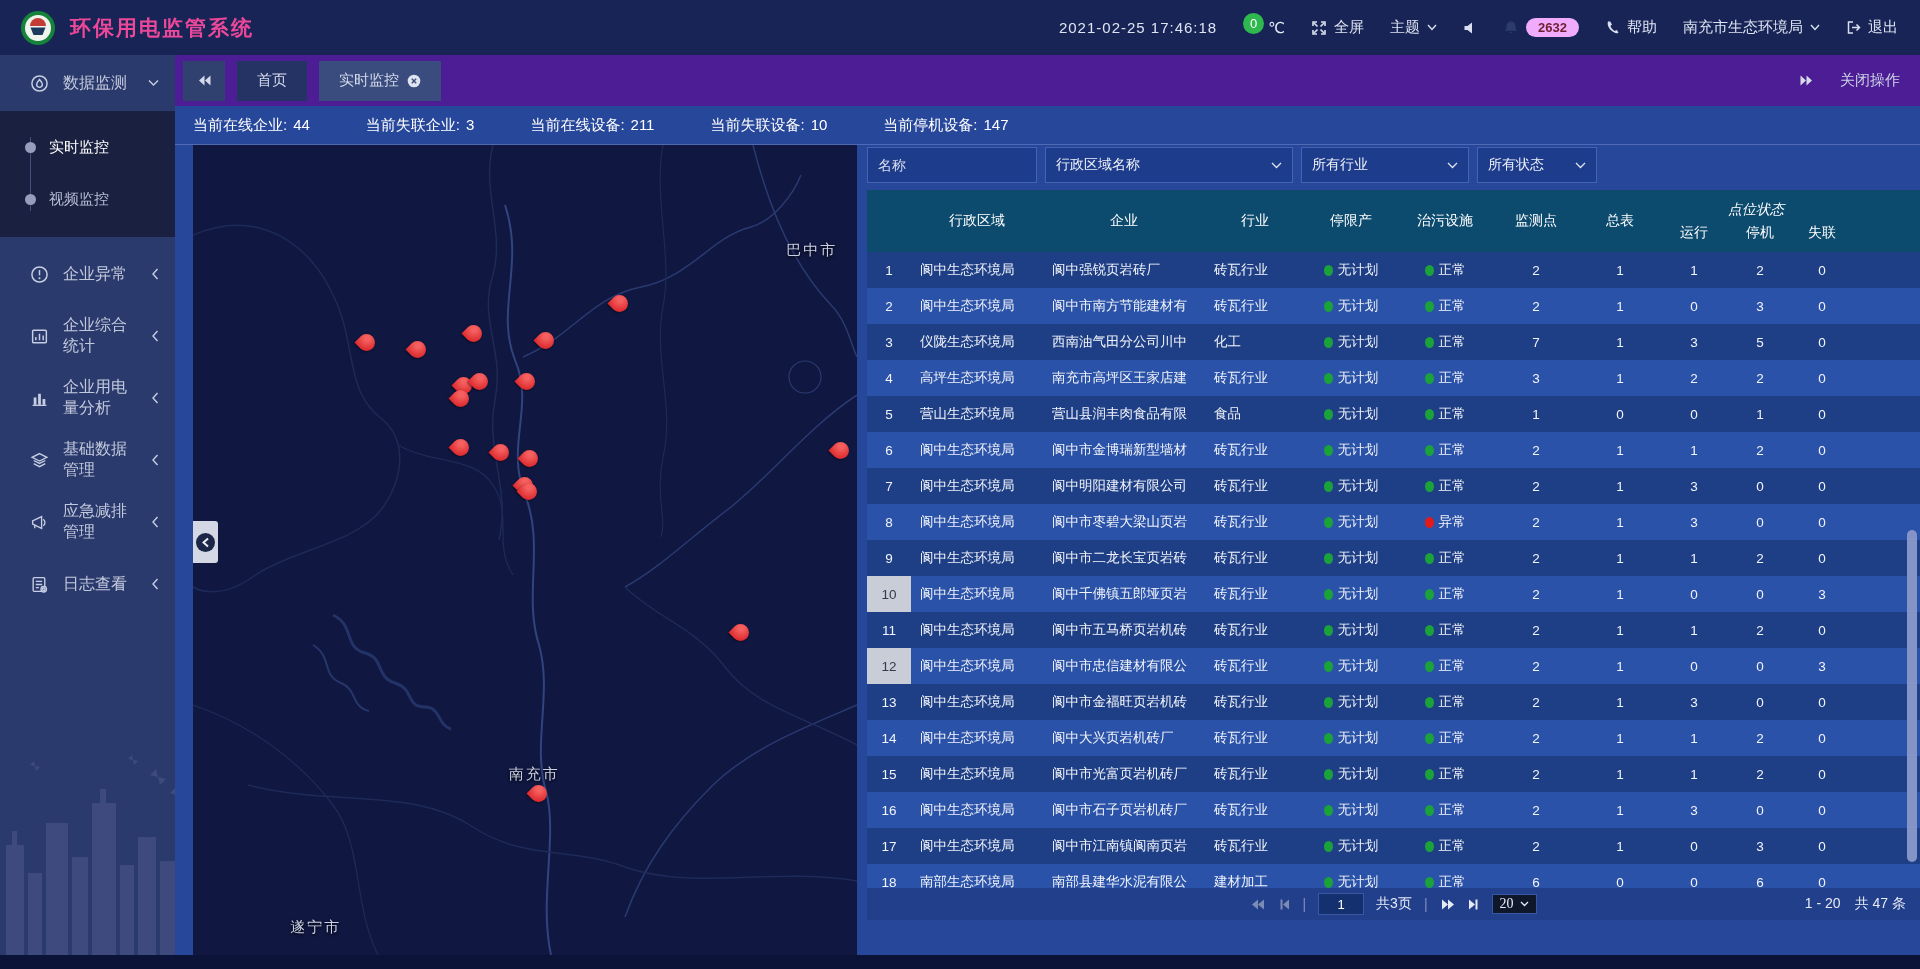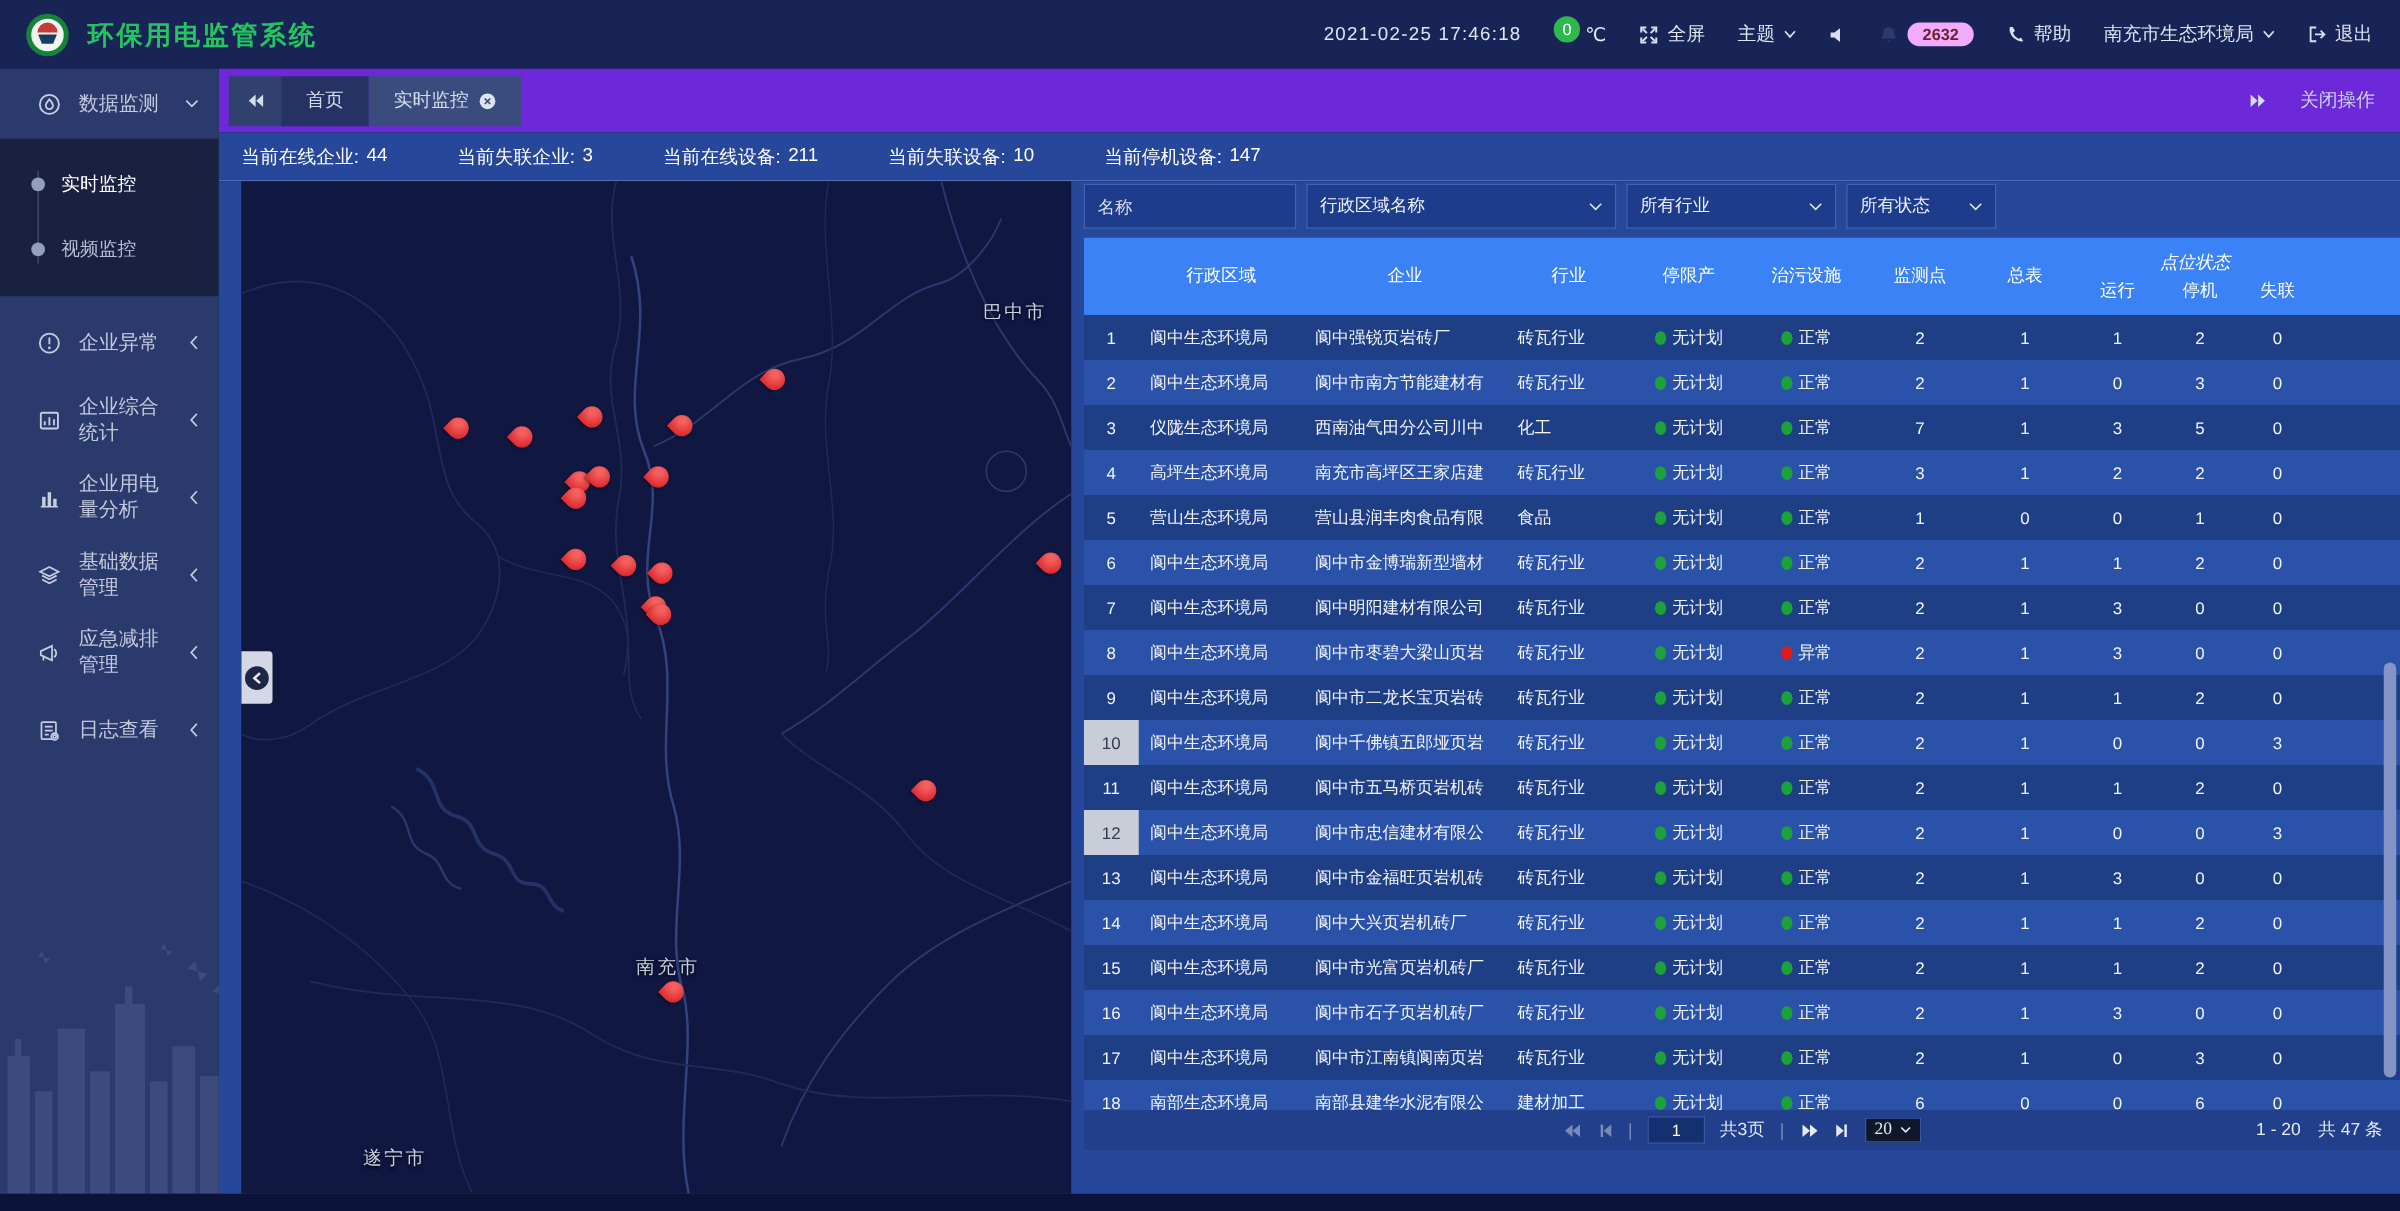--- a/index.html
+++ b/index.html
@@ -4,21 +4,21 @@
 <style>
   * { margin:0; padding:0; box-sizing:border-box; }
   html,body { width:1920px; height:969px; overflow:hidden;
     font-family:"Liberation Sans","DejaVu Sans",sans-serif; background:#0c1338; }
 
   
   .header { height:55px; background:#182456; display:flex; align-items:center;
     justify-content:space-between; padding:0 22px 0 20px; color:#e8ecf7; }
   .h-left { display:flex; align-items:center; gap:14px; }
   .logo { width:36px; height:36px; }
-  .app-title { font-size:21px; font-weight:bold; letter-spacing:2px; color:#22c55e; }
+  .app-title { font-size:21px; font-weight:bold; letter-spacing:2px; color:#ec4899; }
   .h-right { display:flex; align-items:center; gap:26px; font-size:15px; }
   .h-item { display:flex; align-items:center; gap:7px; cursor:pointer; color:#dfe4f2; }
   .datetime { color:#dfe4f2; letter-spacing:1px; }
   .temp { display:flex; align-items:flex-start; gap:4px; }
   .temp-badge { width:21px; height:21px; border-radius:50%; background:#2eb84e; color:#fff;
     font-size:13px; display:flex; align-items:center; justify-content:center; margin-top:-6px; }
   .badge { background:#f0abfc; color:#6e1f2e; font-weight:bold; font-size:13px;
     padding:2px 12px; border-radius:10px; }
   .icon { display:inline-block; }
 
@@ -39,22 +39,22 @@
     font-size:15px; color:#b7bdd4; cursor:pointer; position:relative; }
   .submenu-item .dot { position:absolute; left:25px; width:11px; height:11px;
     border-radius:50%; background:#959eba; }
   .submenu-item.active { color:#ffffff; }
   .skyline { position:absolute; bottom:0; left:0; width:220px; }
 
   
   .right-col { flex:1; display:flex; flex-direction:column; min-width:0; }
 
   
-  .tabbar { height:51px; background:#6d28d9; display:flex; align-items:center;
-    padding:0 20px 0 8px; gap:0; color:#d5dbeb; }
+  .tabbar { height:51px; background:#4c1d95; display:flex; align-items:center;
+    padding:0 20px 0 8px; gap:12px; color:#d5dbeb; }
   .tab-nav-btn { width:42px; height:40px; background:#30416f; display:flex;
     align-items:center; justify-content:center; cursor:pointer; }
   .tab { height:40px; display:flex; align-items:center; padding:0 20px; font-size:15px;
     cursor:pointer; gap:8px; }
   .tab.home { background:#253264; }
   .tab.active { background:#3a4c7e; }
   .tabbar-spacer { flex:1; }
   .close-ops { display:flex; align-items:center; gap:26px; cursor:pointer; font-size:15px; color:#ccd3e6; }
 
   
@@ -88,21 +88,21 @@
     border:1px solid #4463b0; color:#eef1f9; font-size:14px; padding:0 10px; outline:none; }
   .f-input::placeholder { color:#d7dcef; }
   .f-select { height:36px; background:#1e3c8c; border:1px solid #4463b0; color:#eef1f9;
     font-size:14px; display:flex; align-items:center; justify-content:space-between;
     padding:0 10px; cursor:pointer; }
   .f-select.w1 { width:248px; } .f-select.w2 { width:168px; } .f-select.w3 { width:120px; }
 
   
   .table-wrap { height:698px; position:relative; overflow:hidden; margin-top:5px; }
   .tgrid { display:grid; grid-template-columns:44px 132px 162px 100px 92px 96px 86px 82px 66px 66px 58px 1fr; }
-  .thead { background:#3b82f6; color:#ffffff; height:62px;
+  .thead { background:#0c4a6e; color:#ffffff; height:62px;
     grid-template-rows:31px 31px; font-size:14px; }
   .th { display:flex; align-items:center; justify-content:center; grid-row:1/3; }
   .th-group { grid-column:9/12; grid-row:1; display:flex; align-items:flex-end;
     justify-content:center; font-style:italic; padding-bottom:2px; }
   .th-sub { grid-row:2; display:flex; align-items:flex-start; justify-content:center; padding-top:3px; }
   .trow { height:36px; font-size:13.5px; color:#f2f4fa; align-items:center; cursor:pointer; }
   .trow:nth-child(odd) { background:#1e3f86; }
   .trow:nth-child(even) { background:#2a52a8; }
   .td { display:flex; align-items:center; justify-content:center; height:100%; overflow:hidden; white-space:nowrap; }
   .td.left { justify-content:flex-start; padding-left:9px; }

